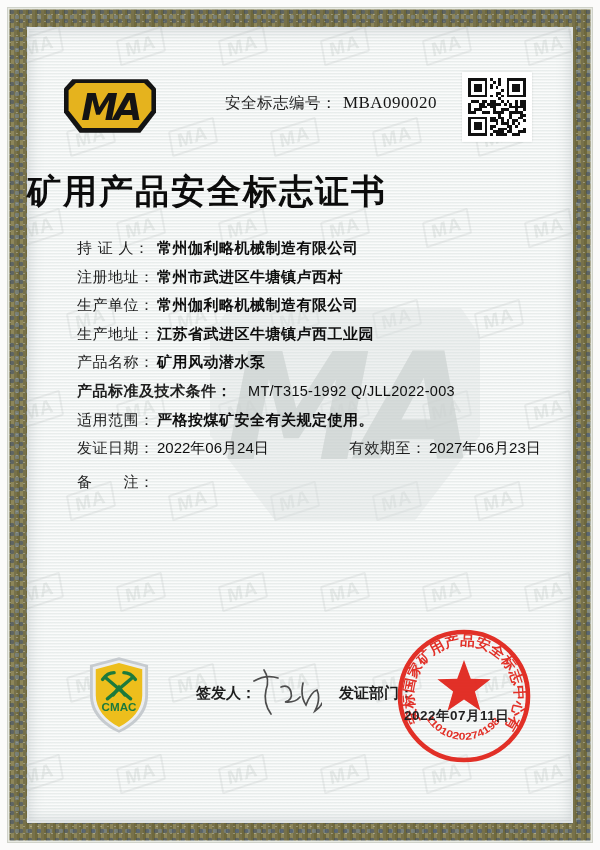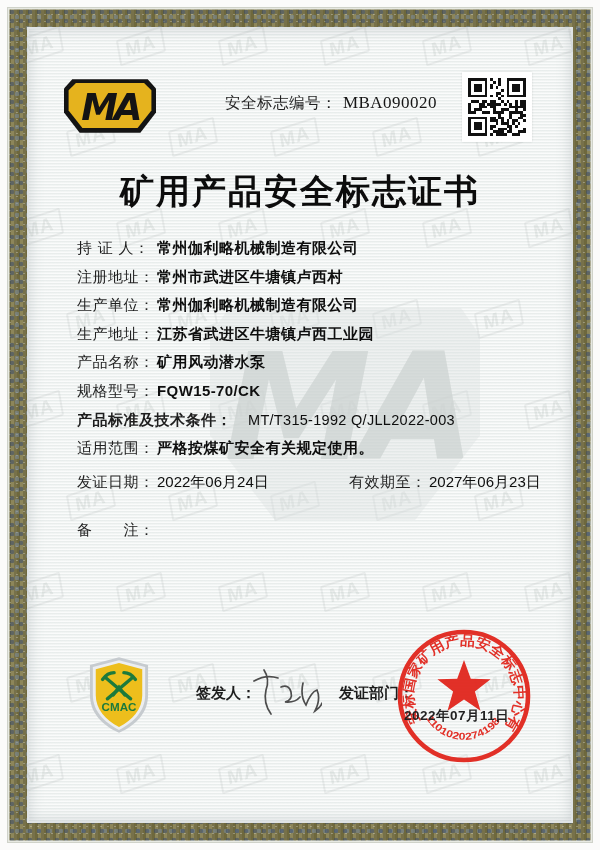--- a/index.html
+++ b/index.html
@@ -29,21 +29,21 @@
     background:rgba(219,224,223,.38);display:flex;align-items:center;justify-content:center;}
   .bigwm span{font:700 italic 148px "DejaVu Sans",sans-serif;letter-spacing:-10px;
     color:rgba(201,207,206,.65);transform:translateY(-6px);}
   
   .hdr-center{position:absolute;left:0;right:0;top:66px;text-align:center;padding-left:62px;}
   .hdr-label{font:500 15.5px "Liberation Sans",sans-serif;color:#1e1e1e;letter-spacing:.5px;}
   .hdr-num{font:400 17px "Liberation Serif",serif;color:#151515;letter-spacing:.5px;margin-left:6px;}
   .qrbox{left:435px;top:45px;width:70px;height:70px;background:#fff;display:flex;
     align-items:center;justify-content:center;box-shadow:0 0 2px rgba(0,0,0,.12);}
   
-  .title{position:absolute;left:0;right:0;top:142px;text-align:center;
+  .title{position:absolute;left:0;right:0;top:142px;
     font:700 34px "DejaVu Serif","Liberation Serif",serif;color:#0c0c0c;letter-spacing:2px;}
   
   #fields{position:absolute;left:50px;right:18px;top:212px;}
   .frow{display:flex;align-items:baseline;height:28.6px;}
   .frow:nth-child(9){margin-top:5px;}
   .frow:nth-child(10){margin-top:20px;}
   .flabel{flex:none;width:80px;font:400 15px "DejaVu Serif","Liberation Serif",serif;
     color:#1f1f1f;letter-spacing:.5px;}
   .flabel.wide{width:auto;margin-right:16px;font-weight:bold;}
   .flabel.l2{margin-left:36px;width:80px;}
@@ -388,24 +388,20 @@
         </div>
         <div class="frow">
           <span class="flabel">生产地址：</span>
           <span class="fvalue brush">江苏省武进区牛塘镇卢西工业园</span>
         </div>
         <div class="frow">
           <span class="flabel">产品名称：</span>
           <span class="fvalue brush">矿用风动潜水泵</span>
         </div>
         <div class="frow">
-          <span class="flabel">规格型号：</span>
-          <span class="fvalue model">FQW15-70/CK</span>
-        </div>
-        <div class="frow">
           <span class="flabel wide">产品标准及技术条件：</span>
           <span class="fvalue tech">MT/T315-1992 Q/JLL2022-003</span>
         </div>
         <div class="frow">
           <span class="flabel">适用范围：</span>
           <span class="fvalue brush">严格按煤矿安全有关规定使用。</span>
         </div>
         <div class="frow">
           <span class="flabel">发证日期：</span>
           <span class="fvalue date">2022年06月24日</span>

